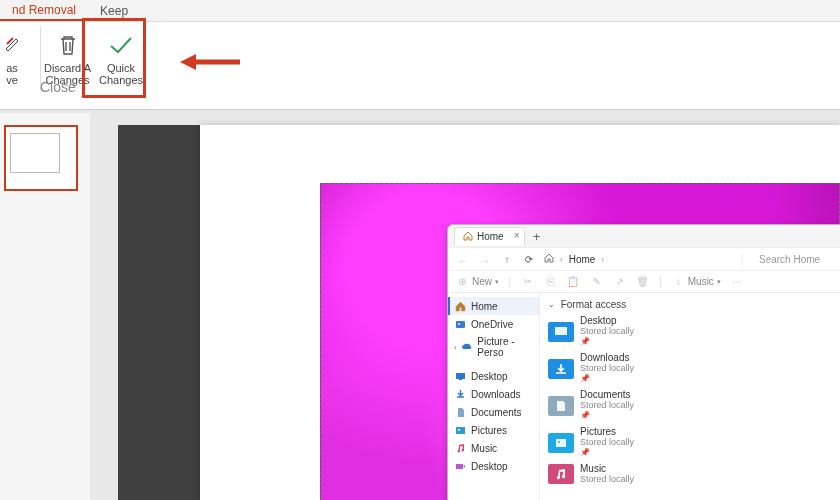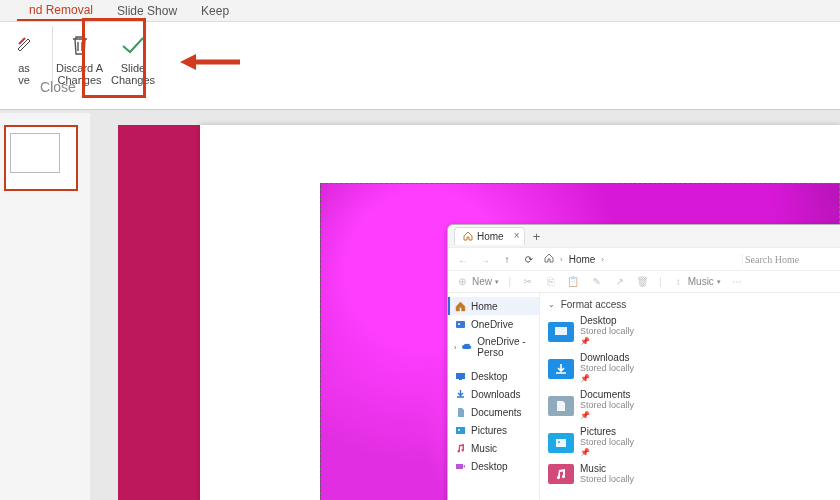--- a/index.html
+++ b/index.html
@@ -1,44 +1,44 @@
 <!DOCTYPE html>
 <html><head>
   <meta charset="utf-8">
   <style>
     * { margin: 0; padding: 0; box-sizing: border-box; font-family: 'Segoe UI', sans-serif; }
     body { width: 840px; height: 500px; background: #e8e8e8; overflow: hidden; position: relative; }
 
     
-    .tab-strip { height: 22px; background: #f3f3f3; border-bottom: 1px solid #ddd; display: flex; align-items: center; font-size: 12px; padding-left: 17px; }
+    .tab-strip { height: 22px; background: #f3f3f3; border-bottom: 1px solid #ddd; display: flex; align-items: center; font-size: 12px; padding-left: 0; }
     .tab-strip .tab { padding: 0 12px; height: 100%; display: flex; align-items: center; color: #555; }
     .tab-strip .tab.active { border-bottom: 2px solid #c43e1c; color: #c43e1c; }
     .tab-strip .tab.pf { color: #c43e1c; }
 
     
-    .ribbon { height: 88px; background: #fff; border-bottom: 1px solid #ccc; display: flex; align-items: flex-start; padding: 4px 0 0 12px; position: relative; }
+    .ribbon { height: 88px; background: #fff; border-bottom: 1px solid #ccc; display: flex; align-items: flex-start; padding: 4px 0 0 0; position: relative; }
     .ribbon-btn { display: flex; flex-direction: column; align-items: center; justify-content: flex-start; width: 54px; height: 66px; font-size: 11px; line-height: 12px; text-align: center; color: #444; padding-top: 4px; cursor: pointer; }
     .ribbon-btn .icon { height: 30px; display:flex; align-items:center; justify-content:center; margin-bottom: 2px; }
     .ribbon-group-label { position:absolute; left: 40px; bottom: 14px; font-size: 14px; color: #888; }
     .discard { border-left: 1px solid #ddd; margin-left: 16px; }
     .keep { }
 
     
     .highlight-box { position: absolute; left: 82px; top: 18px; width: 64px; height: 80px; border: 3px solid #d13a1f; pointer-events:none; }
 
     
     .anno-arrow { position: absolute; left: 178px; top: 50px; width: 64px; height: 24px; }
 
     
     .thumb-panel { position: absolute; left: 0; top: 113px; width: 90px; bottom: 0; background: #f5f5f5; }
     .thumb { position: absolute; left: 4px; top: 12px; width: 74px; height: 66px; background: #fff; border: 2px solid #c43e1c; }
     .thumb-inner { position:absolute; left:4px; top:6px; width:50px; height:40px; border:1px solid #bbb; }
 
     
-    .edit-area { position: absolute; left: 118px; top: 125px; right: 0; bottom: 0; background: #be185d; }
+    .edit-area { position: absolute; left: 118px; top: 125px; right: 0; bottom: 0; background: #404040; }
     .slide-canvas { position: absolute; left: 82px; top: 0; width: 640px; height: 400px; background: #fff; box-shadow: 0 0 6px rgba(0,0,0,0.2); overflow:hidden; }
 
     
     .picture { position:absolute; left:120px; top:58px; right:0; bottom:0; background:
       radial-gradient(circle at 20% 25%, #ff3dff 0 16%, transparent 40%),
       radial-gradient(circle at 70% 10%, #d818d8 0 18%, transparent 42%),
       radial-gradient(circle at 45% 70%, #ff45ff 0 14%, transparent 36%),
       radial-gradient(circle at 85% 60%, #b912b9 0 18%, transparent 44%),
       radial-gradient(circle at 12% 78%, #e22ee2 0 16%, transparent 40%),
       linear-gradient(120deg, #b20eb2, #d61fd6 40%, #a50fa5 70%, #c71bc7);
@@ -50,21 +50,21 @@
     .ex-tabbar { height:22px; display:flex; align-items:center; background:#f5f5f5; border-top-left-radius:6px; }
     .ex-tab { display:flex; align-items:center; gap:4px; padding:0 20px 0 8px; height:18px; margin-left:6px; background:#fff; border:1px solid #ddd; border-bottom:none; border-radius:4px 4px 0 0; position:relative; }
     .ex-tab-close { position:absolute; right:4px; top:2px; font-size:10px; color:#777; cursor:pointer;}
     .ex-newtab { margin-left:8px; font-size:13px; color:#666; cursor:pointer;}
 
     .ex-addr { height:24px; display:flex; align-items:center; gap:8px; padding:0 8px; border-top:1px solid #eee; border-bottom:1px solid #eee; }
     .ex-addr .nav-ico { width:14px; height:14px; display:flex; align-items:center; justify-content:center; color:#555; cursor:pointer; }
     .ex-addr .nav-ico.disabled { color:#bbb; }
     .crumb { display:flex; align-items:center; gap:6px; flex:1; }
     .crumb .chev { color:#888; font-size:8px; }
-    .search { flex:0 0 90px; border-left:1px solid #eee; padding-left:2px; color:#999;font-family:Liberation Serif, serif; }
+    .search { flex:0 0 90px; border-left:1px solid #eee; padding-left:16px; color:#999; }
 
     .ex-toolbar { height:22px; display:flex; align-items:center; gap:10px; padding:0 8px; border-bottom:1px solid #eee; color:#888; }
     .ex-toolbar .tbtn { display:flex; align-items:center; gap:3px; cursor:pointer; }
     .ex-toolbar .ico { width:13px; height:13px; opacity:.5; display:flex; align-items:center; justify-content:center; }
 
     .ex-body { display:flex; height: calc(100% - 68px); }
     .ex-side { width:92px; border-right:1px solid #eee; padding:4px 0; overflow:hidden; }
     .side-item { display:flex; align-items:center; gap:5px; padding:3px 6px; cursor:pointer; }
     .side-item.sel { background:#eef3fb; border-left:2px solid #2e6fd8; padding-left:4px; }
     .side-sep { height:6px; }
@@ -81,21 +81,20 @@
     .pin { font-size:8px; color:#999; margin-top:1px; }
 
     
     .svg-icon { display:block; }
   </style>
 </head>
 <body>
 
 <div class="tab-strip">
   <div class="tab active">nd Removal</div>
-  <div class="tab">Slide Show</div>
   <div class="tab">Keep</div>
 </div>
 
 <div class="ribbon">
   <div class="ribbon-btn" style="width:24px;">
     <span class="icon">
       <svg class="svg-icon" width="18" height="22" viewBox="0 0 18 22">
           <path d="M3 15 L13 5 L15 7 L5 17 Z" fill="none" stroke="#444" stroke-width="1"></path>
           <path d="M10 4 L4 10" stroke="#c33" stroke-width="2"></path>
         </svg>
@@ -113,21 +112,21 @@
     <span>Discard A</span>
     <span>Changes</span>
   </div>
 
   <div class="ribbon-btn keep">
     <span class="icon">
       <svg class="svg-icon" width="26" height="22" viewBox="0 0 26 22">
           <path d="M3 12 L10 18 L23 4" fill="none" stroke="#3a9b5c" stroke-width="2"></path>
         </svg>
     </span>
-    <span>Slide</span>
+    <span>Quick</span>
     <span>Changes</span>
   </div>
 
   <div class="ribbon-group-label">Close</div>
 </div>
 
 <div class="highlight-box"></div>
 
 <div class="anno-arrow">
   <svg width="64" height="24" viewBox="0 0 64 24">
@@ -220,21 +219,21 @@
                 </span>
               <span>OneDrive</span>
             </div>
             <div class="side-item">
               <span style="font-size:7px;color:#666;">›</span>
               <span class="si-ico">
                   <svg width="11" height="11" viewBox="0 0 11 11">
                     <path d="M3 7 Q1 7 1 5 Q1 3 3 3 Q4 1 6 2 Q9 1 9 4 Q11 4 10 6 Q10 7 8 7 Z" fill="#2e78d2"></path>
                   </svg>
                 </span>
-              <span>OneDrive - Perso</span>
+              <span>Picture - Perso</span>
             </div>
             <div class="side-sep"></div>
             <div class="side-item">
               <span class="si-ico">
                   <svg width="11" height="11" viewBox="0 0 11 11">
                     <rect x="1" y="2" width="9" height="6" fill="#2e78d2"></rect>
                     <rect x="4" y="8" width="3" height="1" fill="#2e78d2"></rect>
                   </svg>
                 </span>
               <span>Desktop</span>

